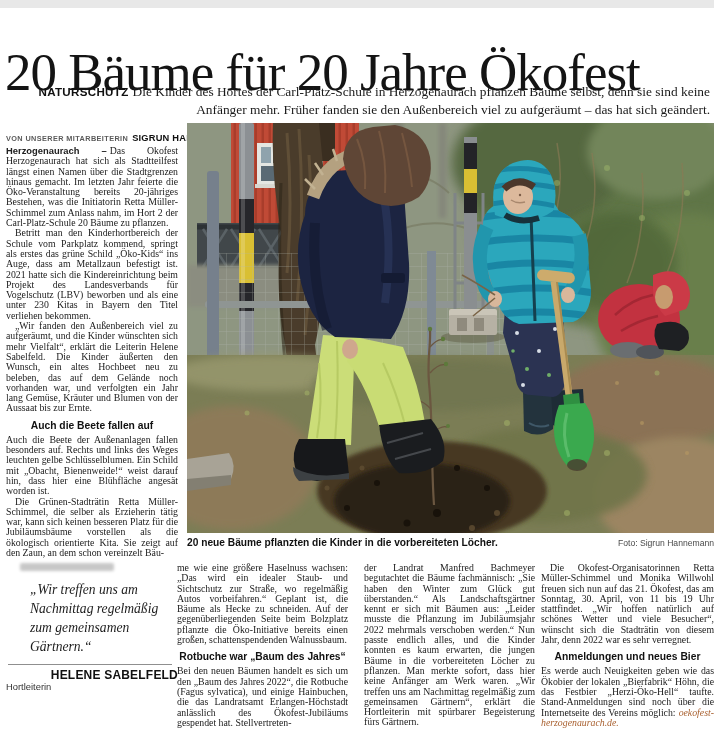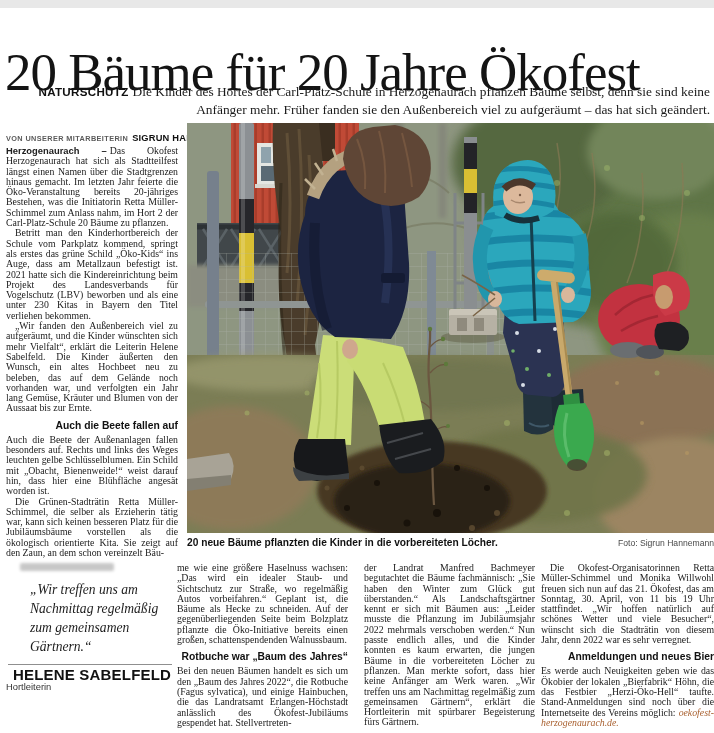--- a/index.html
+++ b/index.html
@@ -38,35 +38,35 @@
   .col1{left:6px;top:138px;width:172px;height:595px;overflow:hidden;}
   .col2{left:177px;top:555px;width:171px;height:178px;overflow:hidden;}
   .col3{left:364px;top:555px;width:171px;height:178px;overflow:hidden;}
   .col4{left:541px;top:555px;width:173px;height:178px;overflow:hidden;}
   .dateline{
     font-family:"Liberation Sans","DejaVu Sans",sans-serif;
     font-weight:700;font-size:9.4px;margin-right:3px;
   }
   .subhead{
     font-family:"Liberation Sans","DejaVu Sans",sans-serif;
-    font-weight:700;font-size:10.3px;color:#111;text-align:right;
+    font-weight:700;font-size:10.3px;color:#111;text-align:center;
     margin:6px 0 4px 0;line-height:11px;
   }
   .blur-bar{
     width:94px;height:8px;margin:5px 0 0 14px;background:#c7c7c7;
     border-radius:2px;filter:blur(1.5px);
   }
   .pullquote{
     margin:9px 0 0 24px;width:142px;
     font-style:italic;font-size:13.6px;line-height:19px;color:#1c1c1c;text-align:left;
   }
   .pq-rule{border:0;border-top:1px solid #8f8f8f;width:164px;margin:8px 0 5px 2px;}
   .pq-name{
     font-family:"Liberation Sans","DejaVu Sans",sans-serif;
-    font-weight:700;font-size:15px;color:#111;letter-spacing:.2px;text-align:center;
+    font-weight:700;font-size:12px;color:#111;letter-spacing:.2px;text-align:right;
   }
   .pq-role{
     font-family:"Liberation Sans","DejaVu Sans",sans-serif;
     font-size:9.4px;color:#333;margin-top:1px;text-align:left;
   }
   .photo{position:absolute;left:187px;top:115px;width:527px;height:410px;}
   .caption-row{
     position:absolute;left:187px;top:529px;width:527px;
     display:flex;justify-content:space-between;align-items:baseline;
     font-family:"Liberation Sans","DejaVu Sans",sans-serif;

